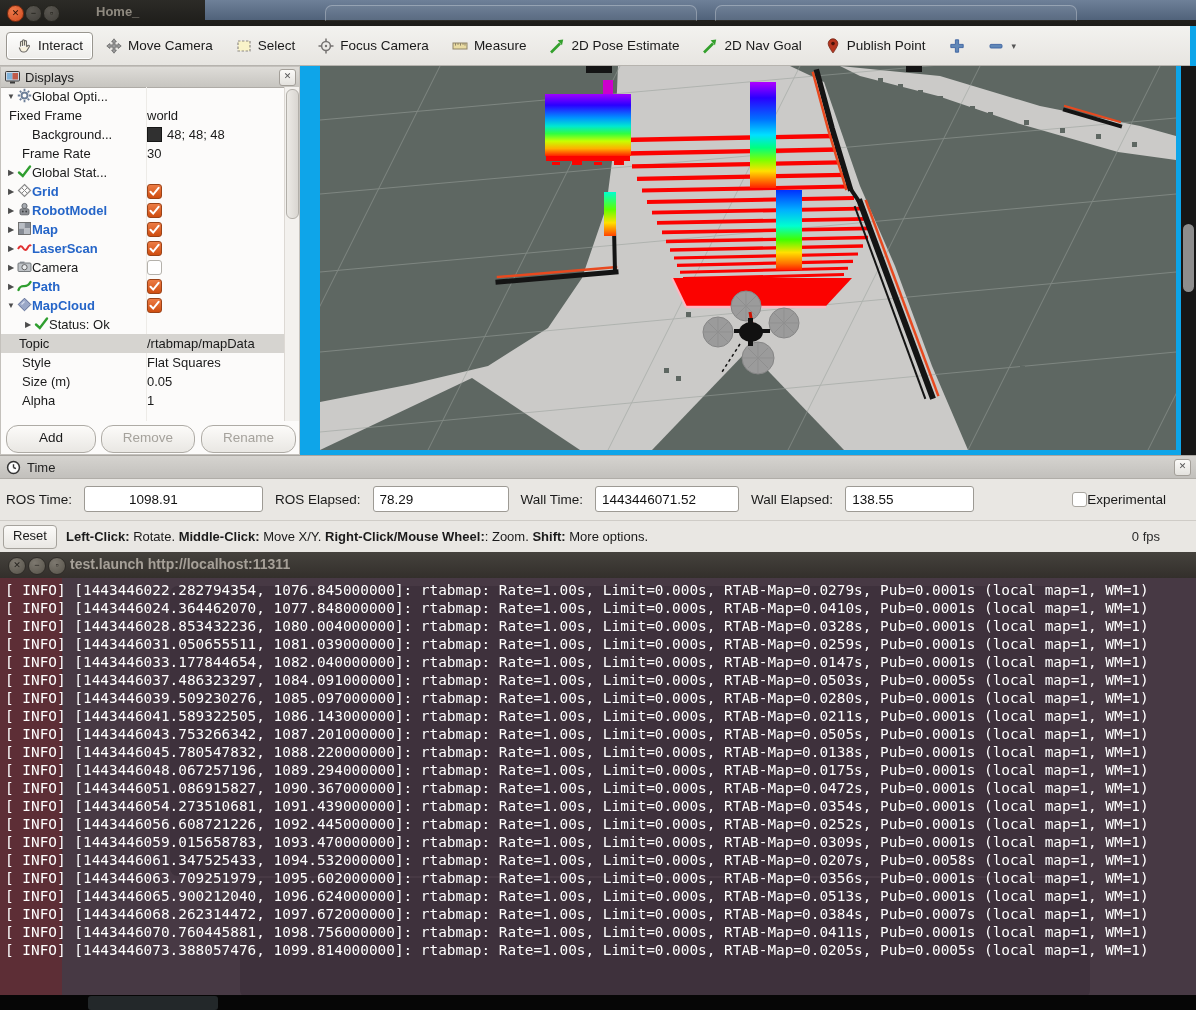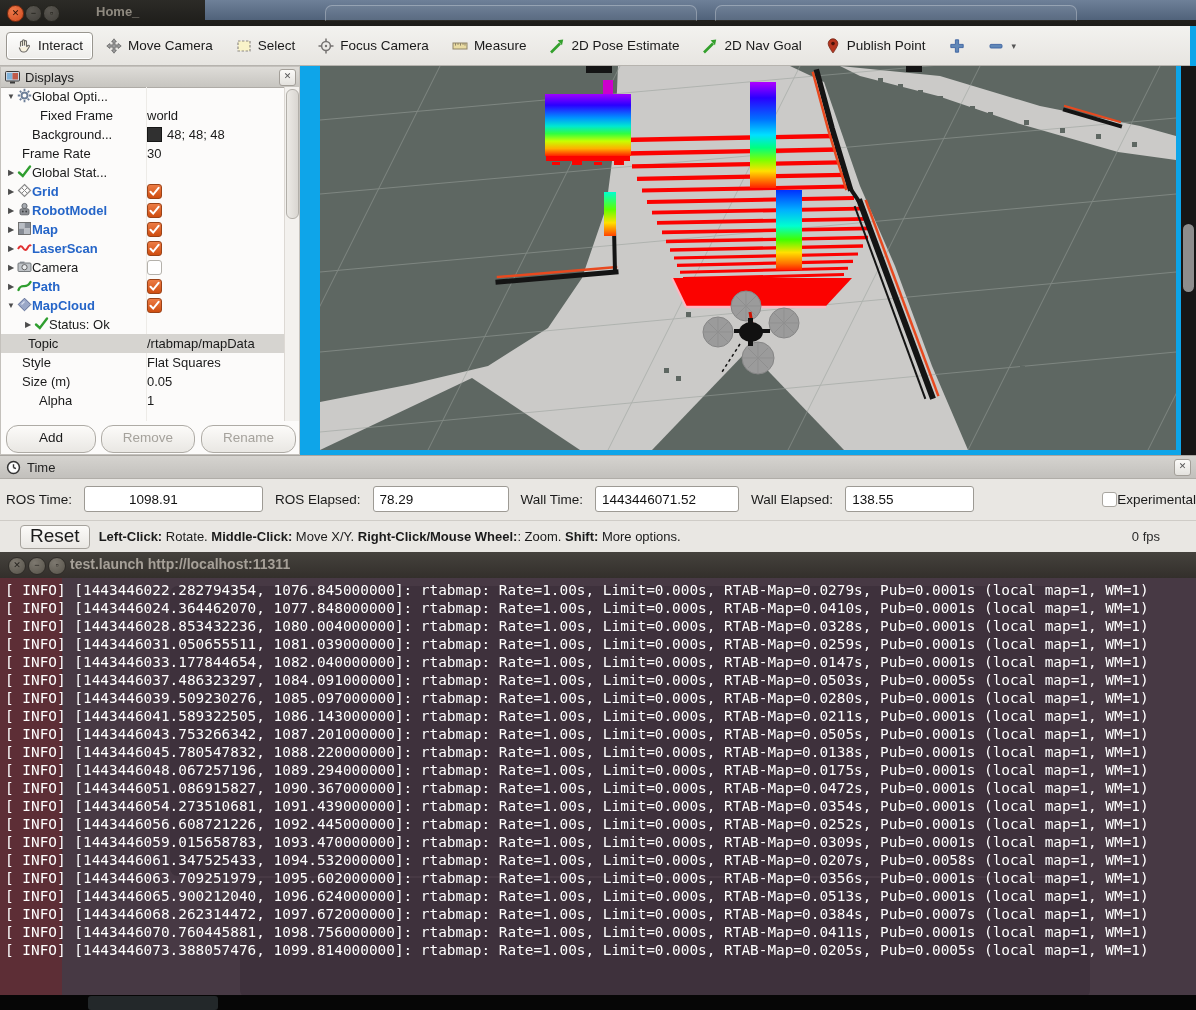--- a/index.html
+++ b/index.html
@@ -66,28 +66,28 @@
   #right-strip .rs-handle{position:absolute;left:2px;top:158px;width:11px;height:68px;background:#8d8d8d;border-radius:6px;}
 
   
   #time-panel{position:absolute;left:0;top:429px;width:1196px;height:65px;background:#e9e7e3;border-top:1px solid #a9a6a1;}
   #time-head{position:absolute;left:0;top:0;right:0;height:22px;background:linear-gradient(#d5d3cf,#c2c0bc);
              border-bottom:1px solid #b0ada8;display:flex;align-items:center;gap:6px;padding-left:6px;font-size:13px;color:#222;}
   #time-head .panel-close{top:3px;}
   #time-fields{position:absolute;left:6px;top:28px;right:0;height:30px;display:flex;align-items:center;gap:12px;font-size:13.5px;color:#1a1a1a;}
   #time-fields input{height:24px;border:1px solid #9d9a94;border-radius:3px;background:#fff;font-size:13.5px;
                      font-family:"Liberation Sans",sans-serif;padding:0 6px;color:#111;}
-  #experimental{margin-left:auto;display:flex;align-items:flex-end;}
+  #experimental{margin-left:auto;margin-right:30px;display:flex;align-items:flex-end;}
   #experimental .cb{background:#fff;border:1px solid #a9a6a0;}
 
   
   #status-bar{position:absolute;left:0;top:494px;width:1196px;height:32px;background:#e9e7e3;border-top:1px solid #cfccc7;
               display:flex;align-items:center;font-size:13px;color:#1a1a1a;box-sizing:border-box;}
-  #reset-btn{margin-left:20px;height:22px;padding:0 9px;border:1px solid #a5a29c;border-radius:4px;
-             background:linear-gradient(#fcfbf9,#e9e7e3);font-size:19px;line-height:20px;}
+  #reset-btn{margin-left:3px;height:22px;padding:0 9px;border:1px solid #a5a29c;border-radius:4px;
+             background:linear-gradient(#fcfbf9,#e9e7e3);font-size:13px;line-height:20px;}
   #status-text{margin-left:9px;white-space:pre;}
   #status-text b{font-weight:bold;}
   #fps{margin-left:auto;margin-right:36px;color:#2a2a2a;}
 
   
   #terminal{position:absolute;left:0;top:552px;width:1196px;height:443px;}
   #term-title{position:absolute;left:0;top:0;right:0;height:26px;background:linear-gradient(#45423d,#332f2b);}
   .tc{position:absolute;top:5px;width:16px;height:16px;border-radius:50%;background:radial-gradient(circle at 35% 30%,#7d786f,#565249);
       border:1px solid #2e2b27;color:#262420;font-size:9px;line-height:15px;text-align:center;}
   .tc1{left:8px;} .tc2{left:28px;} .tc3{left:48px;}
@@ -228,21 +228,21 @@
           <div class="trow" style="padding-left: 4px;">
             <span class="expander">▼</span>
             <span class="icon"><svg width="15" height="15" viewBox="0 0 15 15">
                 <circle cx="7.5" cy="7.5" r="3" fill="none" stroke="#6d7f99" stroke-width="2"></circle>
                 <g stroke="#6d7f99" stroke-width="1.8">
                   <path d="M7.5 0.8 V3 M7.5 12 V14.2 M0.8 7.5 H3 M12 7.5 H14.2 M2.8 2.8 L4.3 4.3 M10.7 10.7 L12.2 12.2 M12.2 2.8 L10.7 4.3 M4.3 10.7 L2.8 12.2"></path>
                 </g>
               </svg></span>
             <span class="tlabel">Global Opti...</span>
           </div>
-          <div class="trow" style="padding-left: 39px;">
+          <div class="trow" style="padding-left: 8px;">
             <span class="tlabel">Fixed Frame</span>
             <div class="valcell">
               <span>world</span>
             </div>
           </div>
           <div class="trow" style="padding-left: 31px;">
             <span class="tlabel">Background...</span>
             <div class="valcell">
               <span class="swatch" style="background: rgb(48, 48, 48);"></span>
               <span>48; 48; 48</span>
@@ -366,39 +366,39 @@
               </span>
             </div>
           </div>
           <div class="trow" style="padding-left: 21px;">
             <span class="expander">▶</span>
             <span class="icon"><svg width="15" height="15" viewBox="0 0 15 15">
                 <path d="M2 8.5 L5.8 12 L13 2.5" fill="none" stroke="#2f9e2f" stroke-width="2.4" stroke-linecap="round"></path>
               </svg></span>
             <span class="tlabel">Status: Ok</span>
           </div>
-          <div class="trow selected" style="padding-left: 27px;">
+          <div class="trow selected" style="padding-left: 18px;">
             <span class="tlabel">Topic</span>
             <div class="valcell">
               <span>/rtabmap/mapData</span>
             </div>
           </div>
           <div class="trow" style="padding-left: 21px;">
             <span class="tlabel">Style</span>
             <div class="valcell">
               <span>Flat Squares</span>
             </div>
           </div>
           <div class="trow" style="padding-left: 21px;">
             <span class="tlabel">Size (m)</span>
             <div class="valcell">
               <span>0.05</span>
             </div>
           </div>
-          <div class="trow" style="padding-left: 38px;">
+          <div class="trow" style="padding-left: 21px;">
             <span class="tlabel">Alpha</span>
             <div class="valcell">
               <span>1</span>
             </div>
           </div>
         </div>
       <div id="tree-scroll">
           <div class="handle"></div>
         </div>
       <div class="panel-btn" id="btn-add">Add</div>

